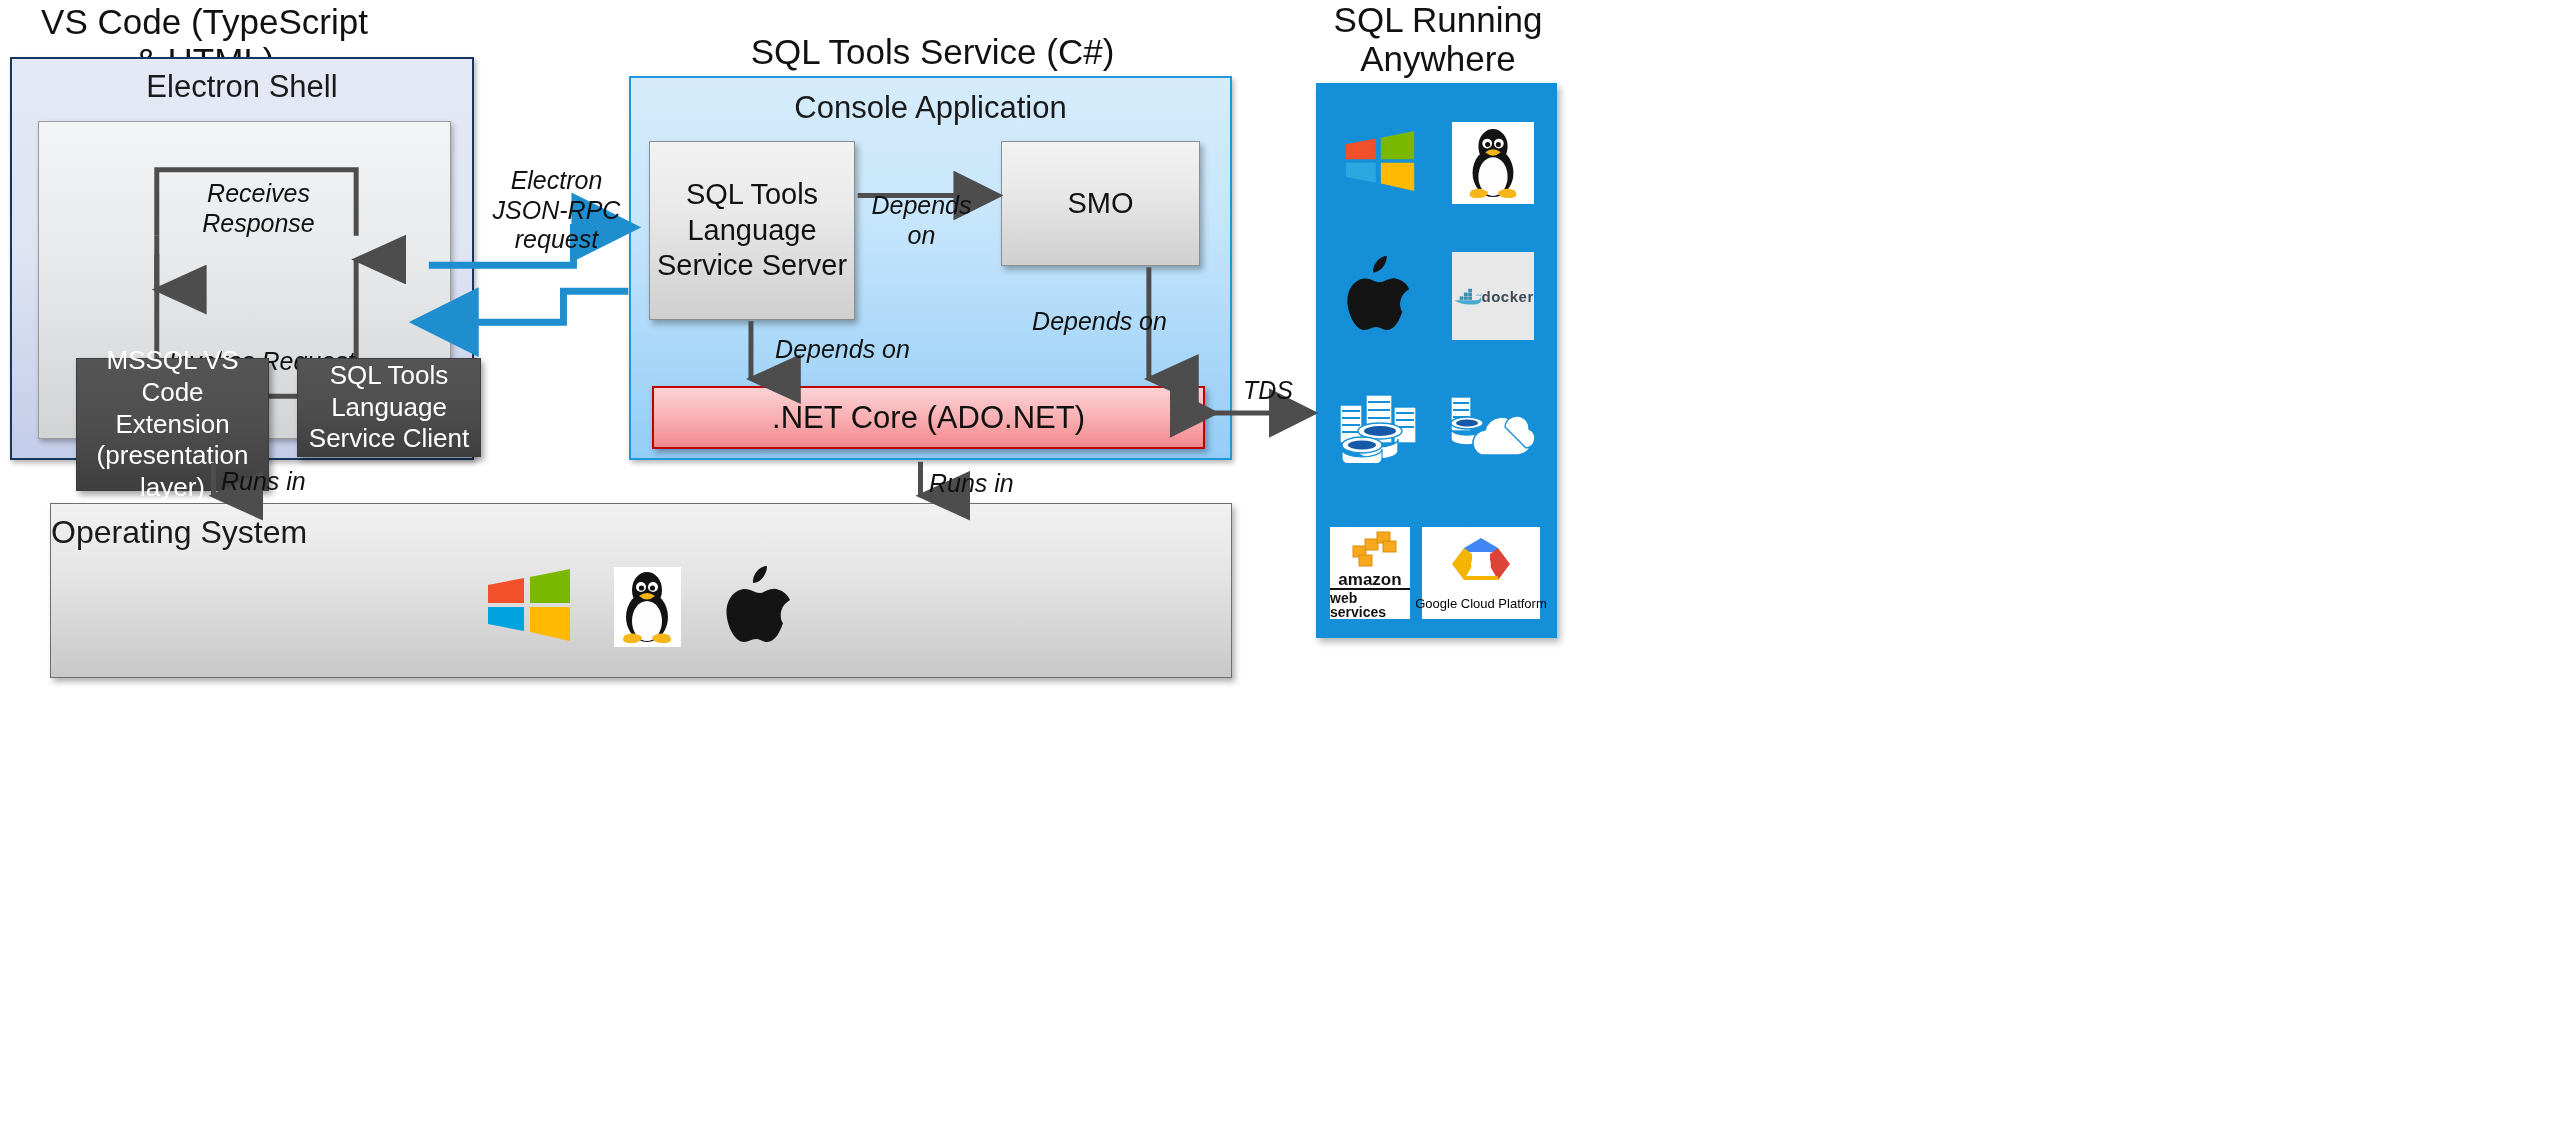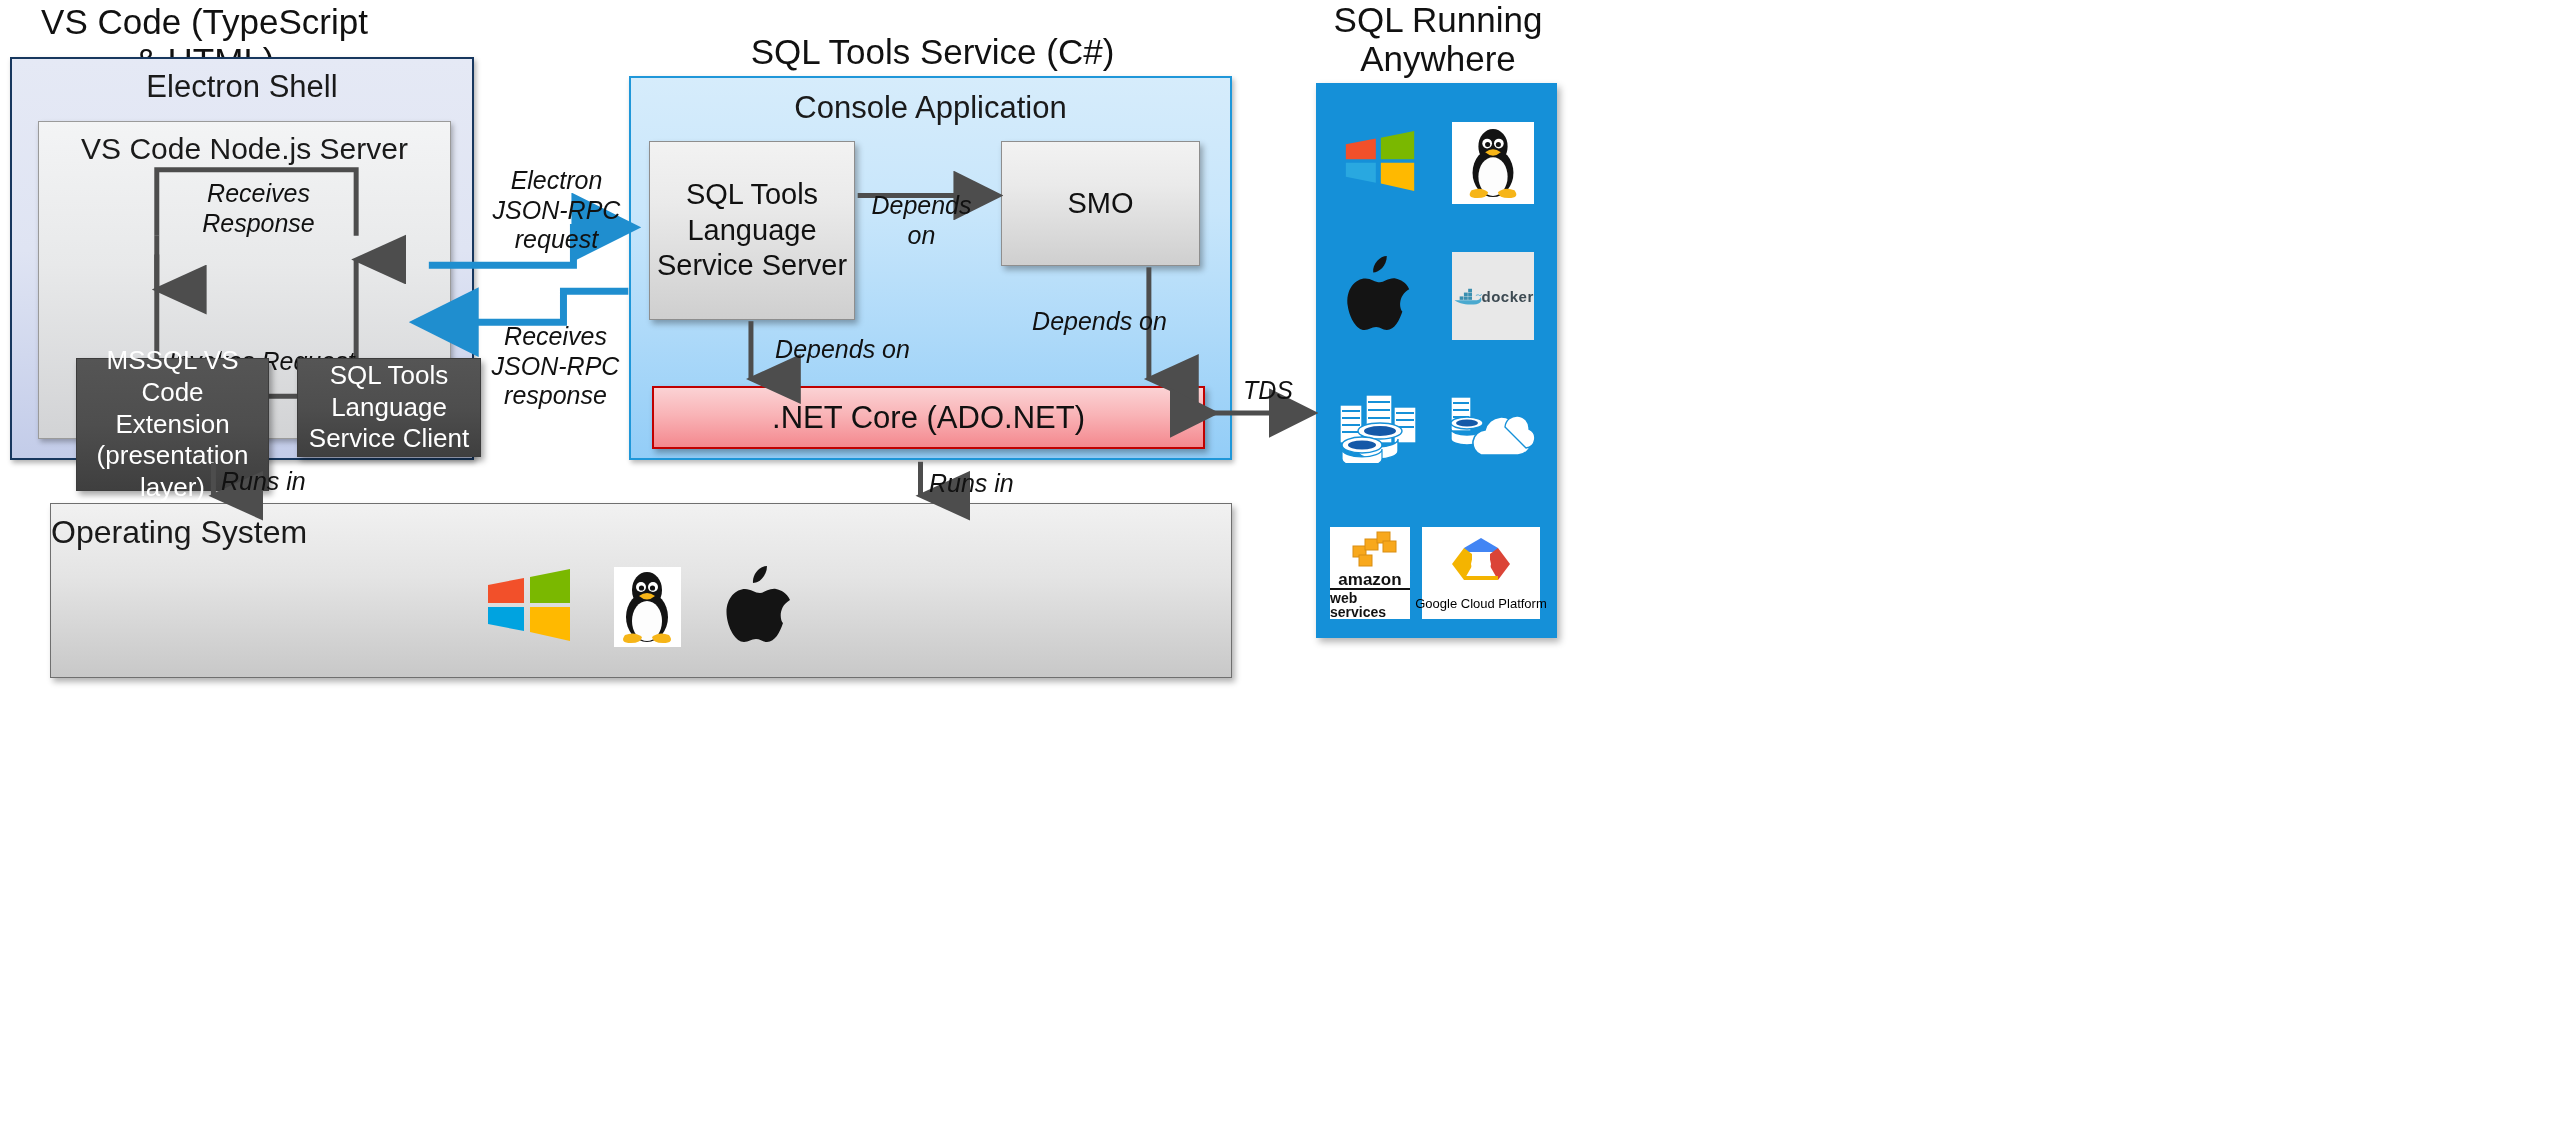--- a/index.html
+++ b/index.html
@@ -141,21 +141,20 @@
 
   <div class="caption" style="left:1326px;top:0px;width:224px;">
     <div>SQL Running</div>
     <div>Anywhere</div>
   </div>
 
   <div class="abs electron-shell">
     <div class="electron-shell-title">Electron Shell</div>
 
     <div class="abs node-server">
-      <div class="node-server-title">VS Code Node.js Server</div>
 
       <svg class="abs" style="left:0;top:0;width:413px;height:318px;" viewBox="0 0 414 319" width="413" height="318">
         <defs>
           <marker id="mkGrayDown" markerWidth="12" markerHeight="12" refX="5" refY="10" orient="auto">
             <path d="M0,0 L10,0 L5,11 Z" fill="#4d4d4d"></path>
           </marker>
         </defs>
         <path d="M 118 114 L 118 48 L 318 48 L 318 114" fill="none" stroke="#4d4d4d" stroke-width="5"></path>
         <path d="M 118 114 L 118 168" fill="none" stroke="#4d4d4d" stroke-width="5" marker-end="url(#mkGrayDown)"></path>
       </svg>
@@ -438,21 +437,20 @@
       <path d="M 214 464 L 214 497" fill="none" stroke="#4d4d4d" stroke-width="5" marker-end="url(#mGrayD)"></path>
     </g>
 
     <g>
       <path d="M 923 463 L 923 497" fill="none" stroke="#4d4d4d" stroke-width="5" marker-end="url(#mGrayD)"></path>
     </g>
   </svg>
 
   <div class="alabel" style="left:479px;top:166px;width:155px;">Electron JSON-RPC request</div>
 
-  <div class="alabel" style="left:478px;top:322px;width:155px;">Receives JSON-RPC response</div>
 
   <div class="alabel" style="left:864px;top:191px;width:115px;">Depends on</div>
 
   <div class="alabel" style="left:770px;top:335px;width:145px;">Depends on</div>
 
   <div class="alabel" style="left:1027px;top:307px;width:145px;">Depends on</div>
 
   <div class="alabel" style="left:1233px;top:376px;width:70px;">TDS</div>
 
   <div class="alabel" style="left:221px;top:467px;width:110px;text-align:left;">Runs in</div>

